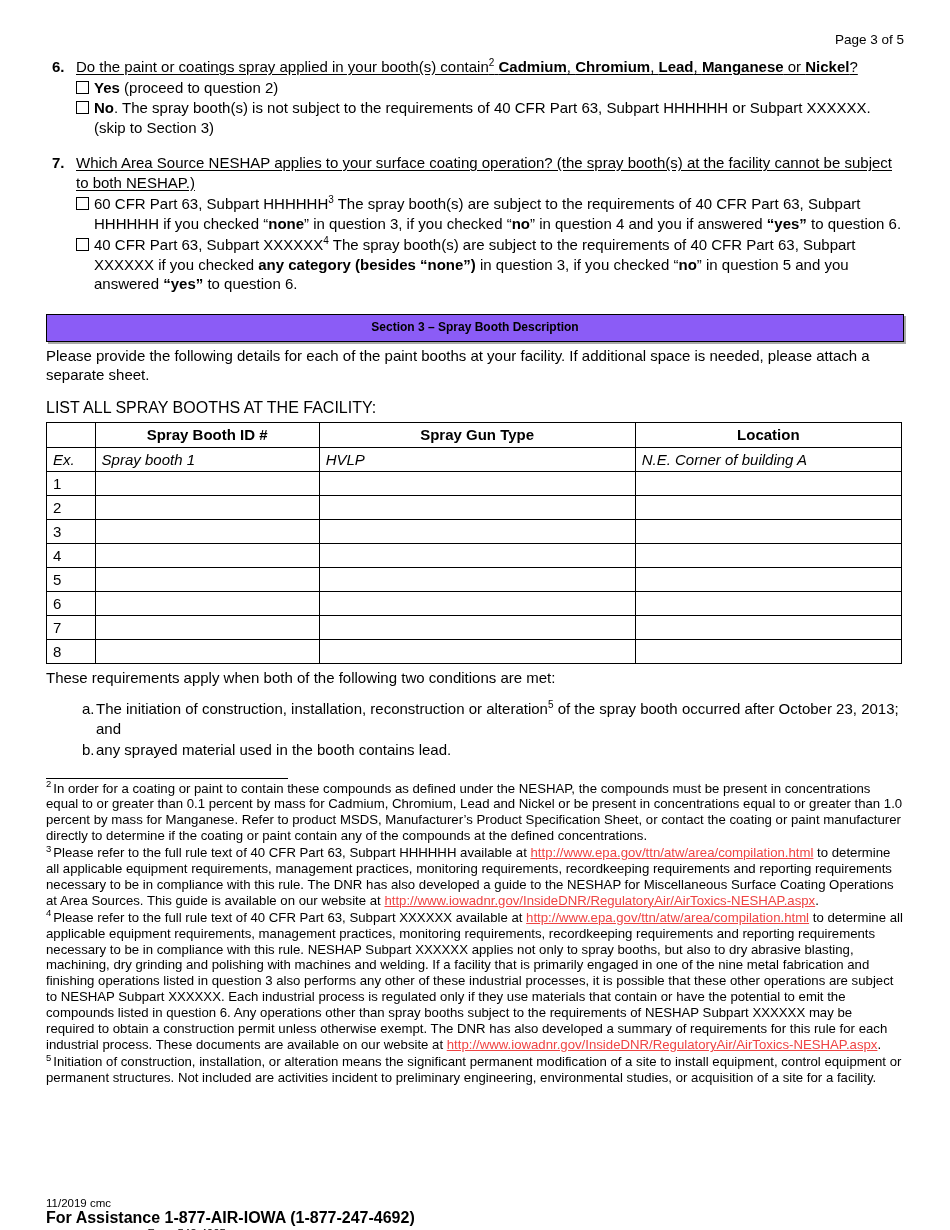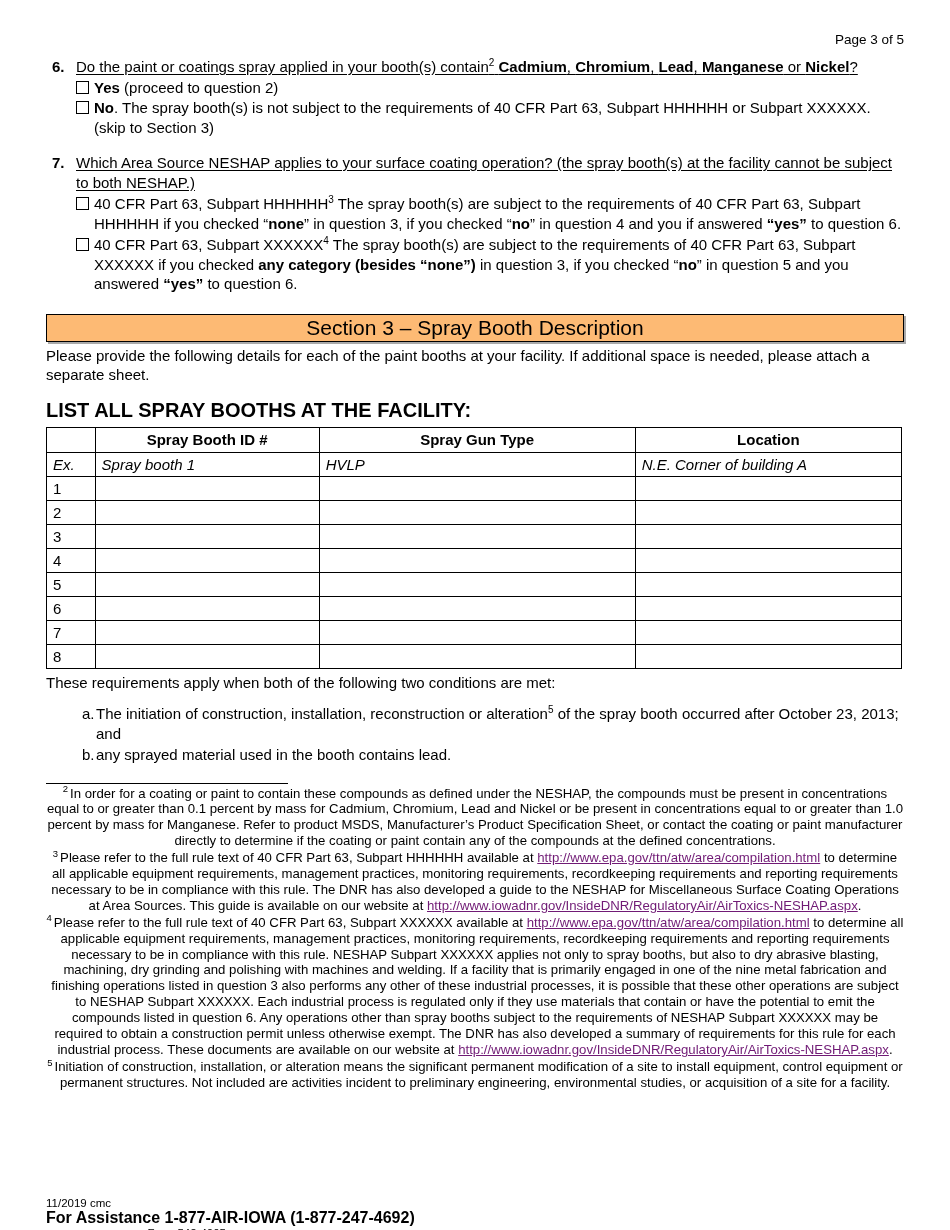--- a/index.html
+++ b/index.html
@@ -81,37 +81,37 @@
 
   sup {
     font-size: 10px;
     vertical-align: super;
     line-height: 0;
   }
 
   
   .section-bar {
     margin-top: 20px;
-    background: #fdba74;
+    background: #8b5cf6;
     border: 1.3px solid #000;
     text-align: center;
-    font-weight: normal;
-    font-size: 21px;
+    font-weight: bold;
+    font-size: 12px;
     line-height: 19px;
     padding: 3px 0 4px 0;
     box-shadow: 2px 2px 0 rgba(100,100,100,0.55);
   }
   .section-note {
     font-size: 15px;
     line-height: 19.5px;
     margin-top: 4px;
   }
   .list-heading {
-    font-weight: bold;
-    font-size: 20px;
+    font-weight: normal;
+    font-size: 16px;
     margin-top: 14px;
     margin-bottom: 5px;
   }
 
   
   table.booths {
     border-collapse: collapse;
     width: 856px;
     table-layout: fixed;
     font-size: 15px;
@@ -169,30 +169,30 @@
     border-top: 1.2px solid #000;
     width: 242px;
     margin: 18px 0 2px 0;
   }
   .footnotes {
     font-size: 13.2px;
     line-height: 15.9px;
   }
   .footnote {
     margin-top: 1px;
-    text-align: center;
+    text-align: left;
   }
   .fn-mark {
     font-size: 9.5px;
     vertical-align: super;
     line-height: 0;
     margin-right: 2px;
   }
   a.url {
-    color: #701a75;
+    color: #ef4444;
     text-decoration: underline;
     word-break: break-all;
   }
 
   
   .footer {
     position: absolute;
     left: 46px;
     right: 46px;
     top: 1197px;
@@ -243,21 +243,21 @@
       </div>
     </div>
 
     <div class="question" style="margin-top:16px;">
       <div class="q-num">7.</div>
       <div class="q-body">
         <div class="q-stem">Which Area Source NESHAP applies to your surface coating operation? (the spray booth(s) at the facility cannot be subject to both NESHAP.)</div>
 
         <div class="opt opt-q7">
           <span class="checkbox"></span>
-          <span class="opt-text"><span>40 CFR Part 63, Subpart HHHHHH</span><sup>3</sup><span> The spray booth(s) are subject to the requirements of 40 CFR Part 63, Subpart HHHHHH if you checked “</span><b>none</b><span>” in question 3, if you checked “</span><b>no</b><span>” in question 4 and you if answered </span><b>“yes”</b><span> to question 6.</span></span>
+          <span class="opt-text"><span>60 CFR Part 63, Subpart HHHHHH</span><sup>3</sup><span> The spray booth(s) are subject to the requirements of 40 CFR Part 63, Subpart HHHHHH if you checked “</span><b>none</b><span>” in question 3, if you checked “</span><b>no</b><span>” in question 4 and you if answered </span><b>“yes”</b><span> to question 6.</span></span>
         </div>
 
         <div class="opt opt-q7">
           <span class="checkbox"></span>
           <span class="opt-text"><span>40 CFR Part 63, Subpart XXXXXX</span><sup>4</sup><span> The spray booth(s) are subject to the requirements of 40 CFR Part 63, Subpart XXXXXX if you checked </span><b>any category (besides</b><b> “none”)</b><span> in question 3, if you checked “</span><b>no</b><span>” in question 5 and you answered </span><b>“yes”</b><span> to question 6.</span></span>
         </div>
       </div>
     </div>
 
     <div class="section-bar">Section 3 – Spray Booth Description</div>

